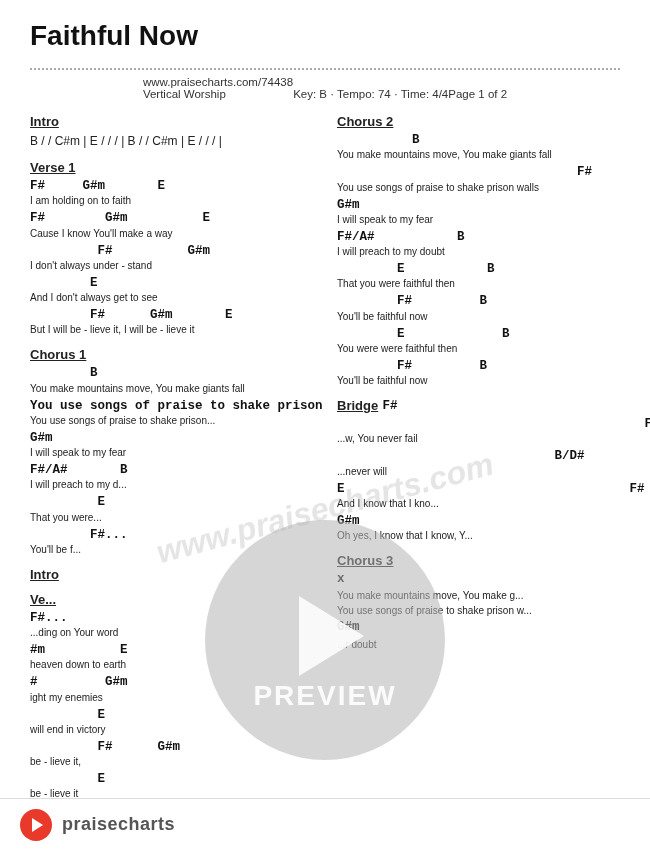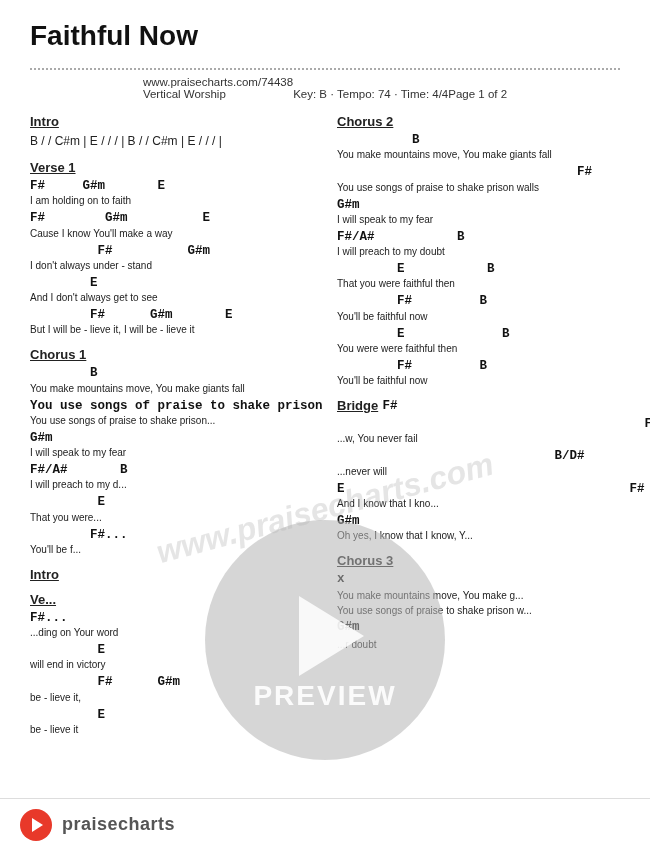--- a/index.html
+++ b/index.html
@@ -253,20 +253,28 @@
 
       <div class="section-label">Intro</div>
 
       <div class="section-label">Ve...</div>
       <div>
         <div class="pair">
           <div class="chord-line">F#...</div>
           <div class="lyric-line">...ding on Your word</div>
         </div>
         <div class="pair">
+          <div class="chord-line">#m          E</div>
+          <div class="lyric-line">heaven down to earth</div>
+        </div>
+        <div class="pair">
+          <div class="chord-line">#         G#m</div>
+          <div class="lyric-line">ight my enemies</div>
+        </div>
+        <div class="pair">
           <div class="chord-line">         E</div>
           <div class="lyric-line">will end in victory</div>
         </div>
         <div class="pair">
           <div class="chord-line">         F#      G#m</div>
           <div class="lyric-line">be - lieve it,</div>
         </div>
         <div class="pair">
           <div class="chord-line">         E</div>
           <div class="lyric-line">be - lieve it</div>

